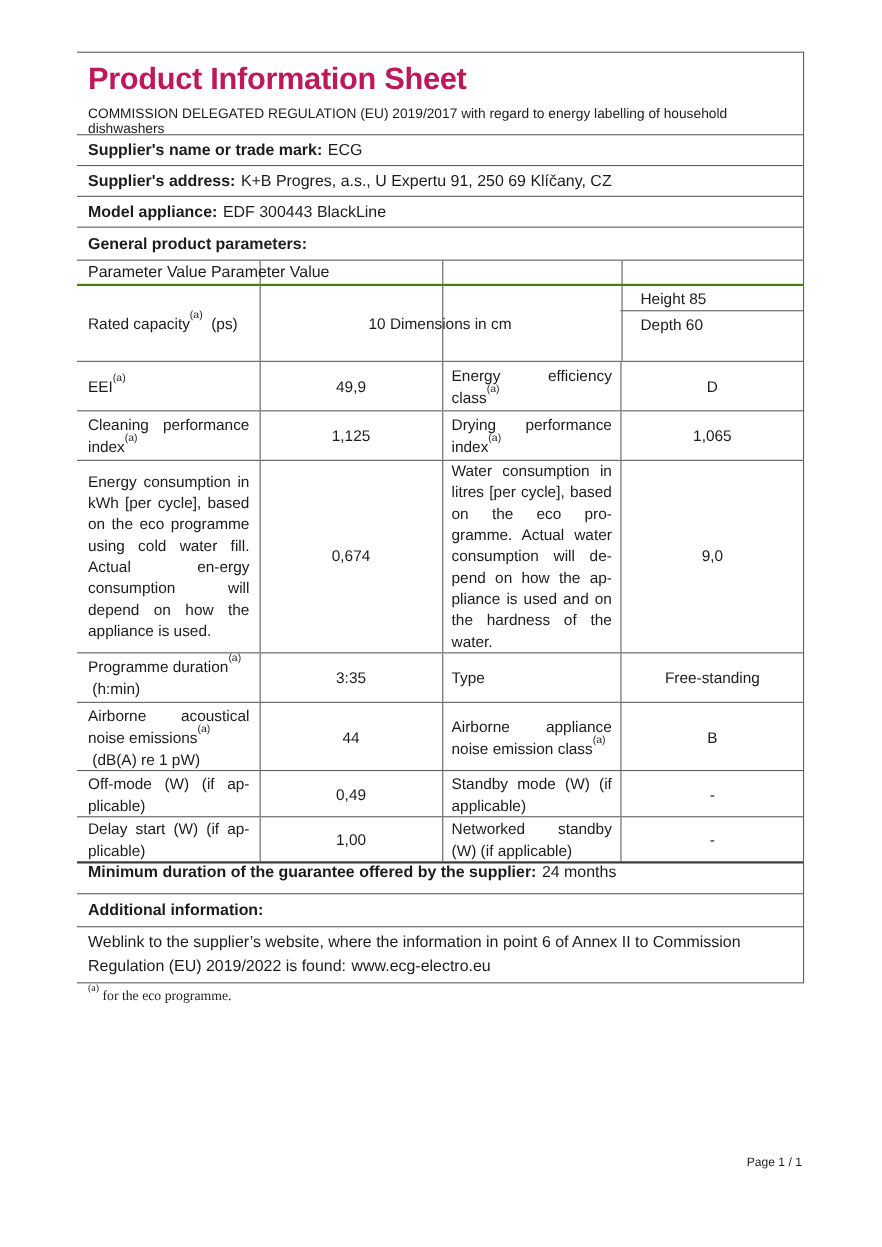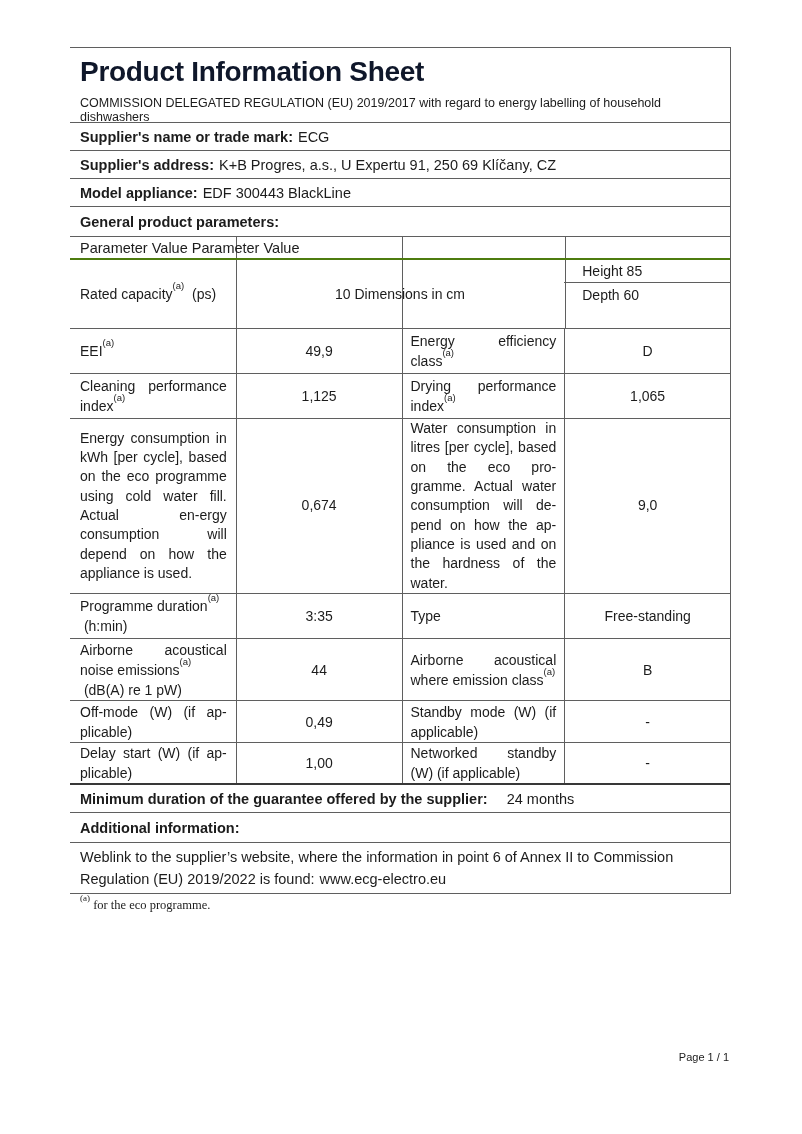--- a/index.html
+++ b/index.html
@@ -18,21 +18,21 @@
     width:661px;
     border-top:1px solid #5f5f5f;
     border-right:1px solid #5f5f5f;
   }
   .row { position:relative; border-bottom:1px solid #5f5f5f; }
 
   
   .title-block { height:75px; padding:7px 10px 0 10px; }
   .title-block h1 {
     font-size:28px; line-height:34px; font-weight:700;
-    color:#0f172a; letter-spacing:-0.3px;
+    color:#be185d; letter-spacing:-0.3px;
   }
   .subtitle { margin-top:7px; font-size:12.5px; color:#1c1c1c; }
 
   
   .info { height:28px; display:flex; align-items:center; padding:0 10px; font-size:14.5px; }
   .info .b { font-weight:700; margin-right:5px; }
 
   .section { height:30px; display:flex; align-items:center; padding:0 10px; font-size:14.5px; font-weight:700; }
 
   
@@ -62,21 +62,21 @@
   .dim:last-child { border-bottom:none; }
 
   .r-eei, .r-clean, .r-dur { height:45px; }
   .r-cons { height:175px; }
   .r-cons .cell { line-height:19.3px; font-size:14px; }
   .r-noise { height:62px; }
   .r-off, .r-delay { height:42px; }
   .r-delay { border-bottom:2px solid #383838; }
 
   
-  .guarantee { height:28px; display:flex; align-items:center; padding:0 10px; font-size:14.5px;gap:14px; }
+  .guarantee { height:28px; display:flex; align-items:flex-start; padding:0 10px; font-size:14.5px; }
   .guarantee .b { font-weight:700; margin-right:5px; }
   .additional { height:30px; display:flex; align-items:center; padding:0 10px; font-size:14.5px; font-weight:700; }
   .weblink { height:51px; padding:3px 12px 0 10px; font-size:14.5px; line-height:22px; }
   .weblink .url { margin-left:5px; }
 
   .footnote { margin:4px 0 0 80px; font-size:12.5px;font-family:Liberation Serif, serif; }
   .footnote sup { font-size:9px; top:-3px; }
 
   .pagenum { position:absolute; top:1051px; right:73px; font-size:11px; color:#1c1c1c; }
 </style>
@@ -172,21 +172,21 @@
       <div class="cell c4 val">Free-standing</div>
     </div>
 
     <div class="row std flexrow r-noise">
       <div class="cell c1 lab">
           <div class="txt"><span>Airborne acoustical noise emissions</span><sup>(a)</sup><span>
 &nbsp;(dB(A) re 1 pW)</span></div>
         </div>
       <div class="cell c2 val">44</div>
       <div class="cell c3 lab">
-          <div class="txt"><span>Airborne acoustical where emission class</span><sup>(a)</sup><span></span></div>
+          <div class="txt"><span>Airborne appliance noise emission class</span><sup>(a)</sup><span></span></div>
         </div>
       <div class="cell c4 val">B</div>
     </div>
 
     <div class="row std flexrow r-off">
       <div class="cell c1 lab">
           <div class="txt"><span>Off-mode (W) (if ap-plicable)</span><sup></sup><span></span></div>
         </div>
       <div class="cell c2 val">0,49</div>
       <div class="cell c3 lab">

